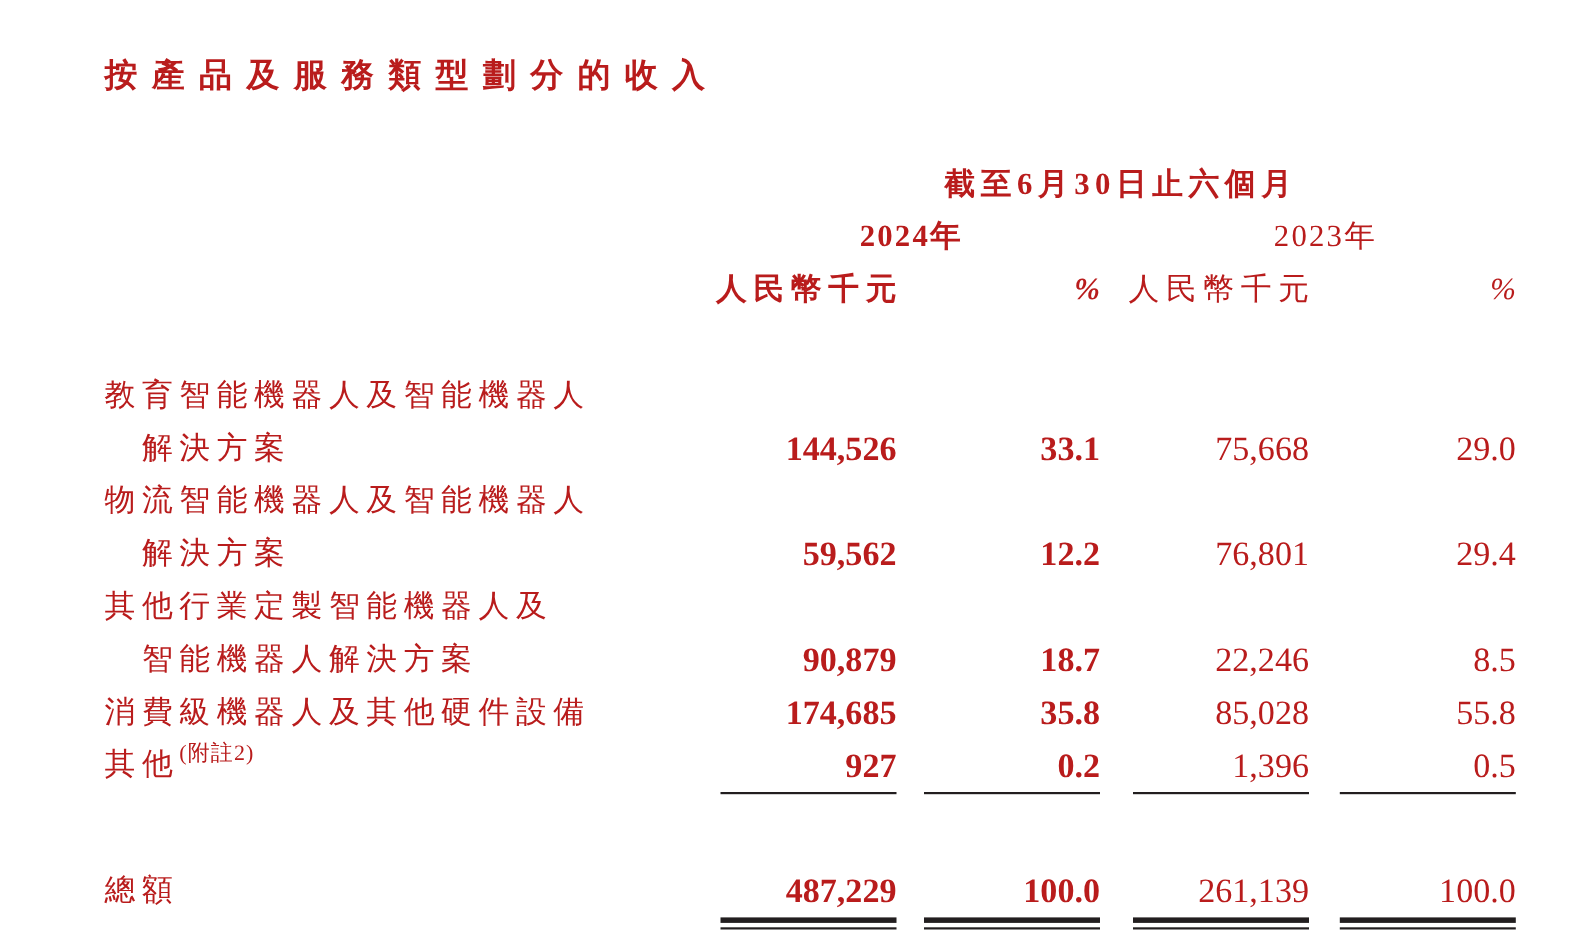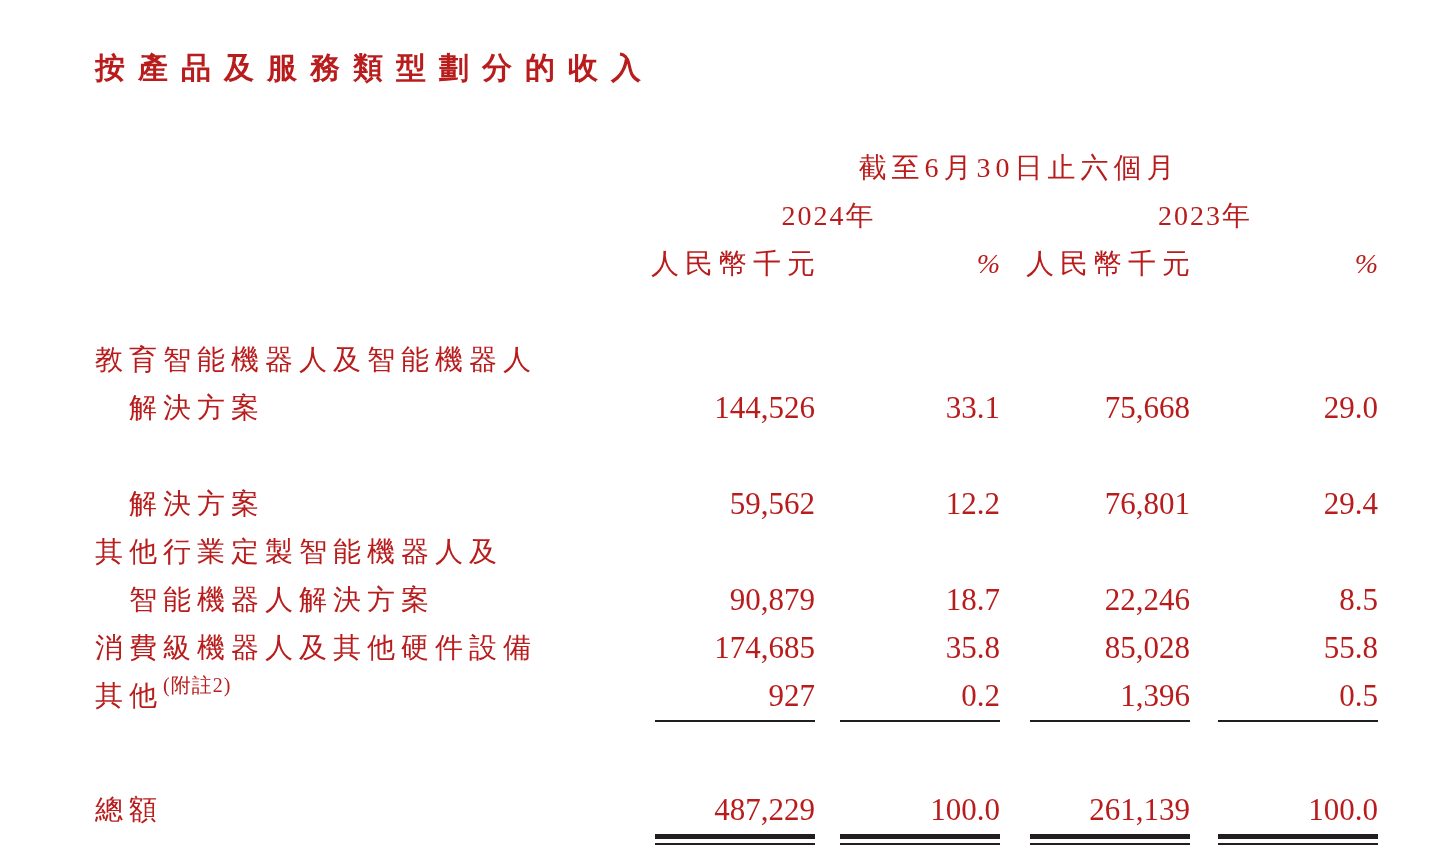--- a/index.html
+++ b/index.html
@@ -39,21 +39,21 @@
   }
   .label {
     font-size: 28px;
     letter-spacing: 6px;
   }
   .indent { padding-left: 34px; }
   .num {
     text-align: right;
     font-size: 31px;
   }
-  .b { font-weight: normal; }
+  .b { font-weight: bold; }
   .span-all { grid-column: 2 / 6; text-align: center; padding-left: 25px; }
   .span-2024 { grid-column: 2 / 4; text-align: center; padding-left: 25px; }
   .span-2023 { grid-column: 4 / 6; text-align: center; padding-left: 30px; }
   .hdr { font-size: 28px; }
   .ls5 { letter-spacing: 5px; margin-right: -5px; }
   .ls2 { letter-spacing: 2px; margin-right: -2px; }
   .ls6r { letter-spacing: 6px; margin-right: -6px; }
   .pct { font-style: italic; }
   .note-sup {
     font-size: 20px;
@@ -102,20 +102,21 @@
 
     <div class="cell label">教育智能機器人及智能機器人</div>
     <div class="cell" style="grid-column:2/6"></div>
 
     <div class="cell label indent">解決方案</div>
     <div class="cell num b">144,526</div>
     <div class="cell num b">33.1</div>
     <div class="cell num">75,668</div>
     <div class="cell num">29.0</div>
 
+    <div class="cell label">物流智能機器人及智能機器人</div>
     <div class="cell" style="grid-column:2/6"></div>
 
     <div class="cell label indent">解決方案</div>
     <div class="cell num b">59,562</div>
     <div class="cell num b">12.2</div>
     <div class="cell num">76,801</div>
     <div class="cell num">29.4</div>
 
     <div class="cell label">其他行業定製智能機器人及</div>
     <div class="cell" style="grid-column:2/6"></div>

